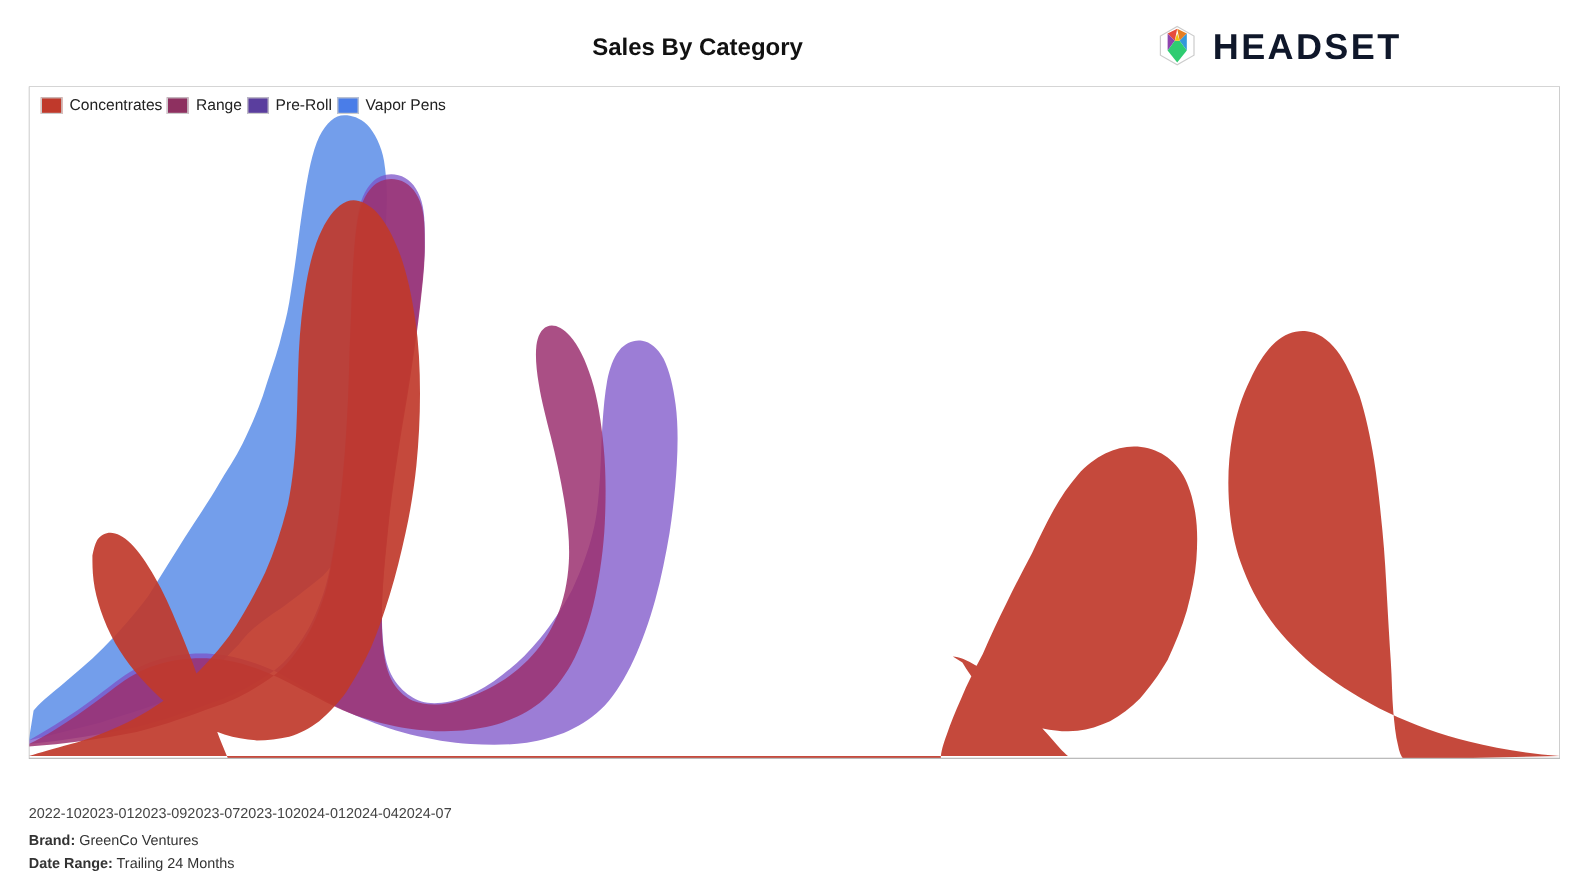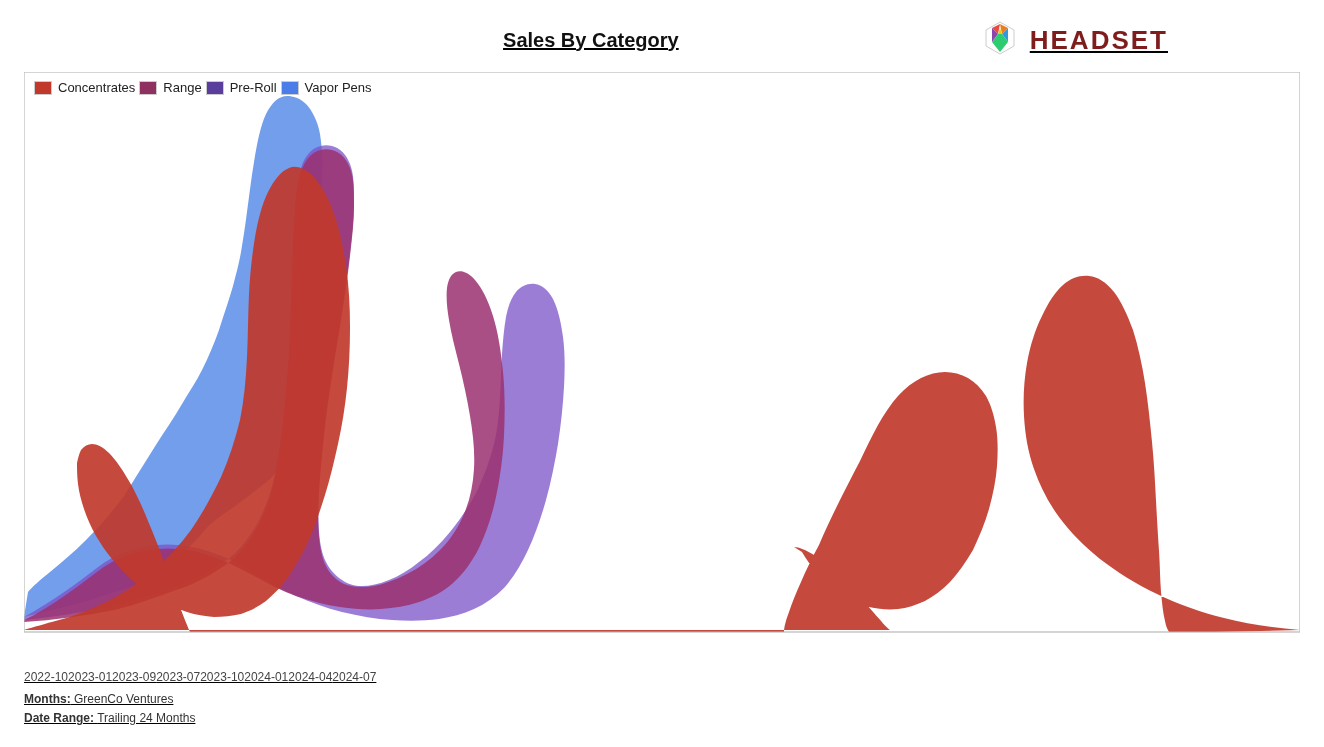--- a/index.html
+++ b/index.html
@@ -8,21 +8,20 @@
       height: 747px;
       background: #fff;
       font-family: Arial, sans-serif;
       overflow: hidden;
     }
     .container {
       width: 1192px;
       height: 747px;
       position: relative;
       background: #fff;
-      text-decoration: underline;
     }
     .header {
       display: flex;
       justify-content: space-between;
       align-items: center;
       padding: 18px 24px 0 24px;
     }
     .title {
       font-size: 20px;
       font-weight: bold;
@@ -33,24 +32,24 @@
     .logo-area {
       display: flex;
       align-items: center;
       gap: 8px;
     }
     .logo-icon {
       width: 44px;
       height: 44px;
     }
     .logo-text {
-      font-size: 26px;
+      font-size: 30px;
       font-weight: bold;
       letter-spacing: 2px;
-      color: #7f1d1d;
+      color: #0f172a;
     }
     .chart-section {
       position: relative;
       margin: 10px 24px 0 24px;
     }
     .legend {
       display: flex;
       flex-direction: row;
       gap: 4px;
       position: absolute;
@@ -398,21 +397,21 @@
         <span>2023-07</span>
         <span>2023-10</span>
         <span>2024-01</span>
         <span>2024-04</span>
         <span>2024-07</span>
       </div>
   </div>
 
   <div class="footer-info">
     <div>
-      <span class="bold">Months:</span>
+      <span class="bold">Brand:</span>
       <span>GreenCo Ventures</span>
     </div>
     <div>
       <span class="bold">Date Range:</span>
       <span>Trailing 24 Months</span>
     </div>
   </div>
 </div>
 
 </body></html>

